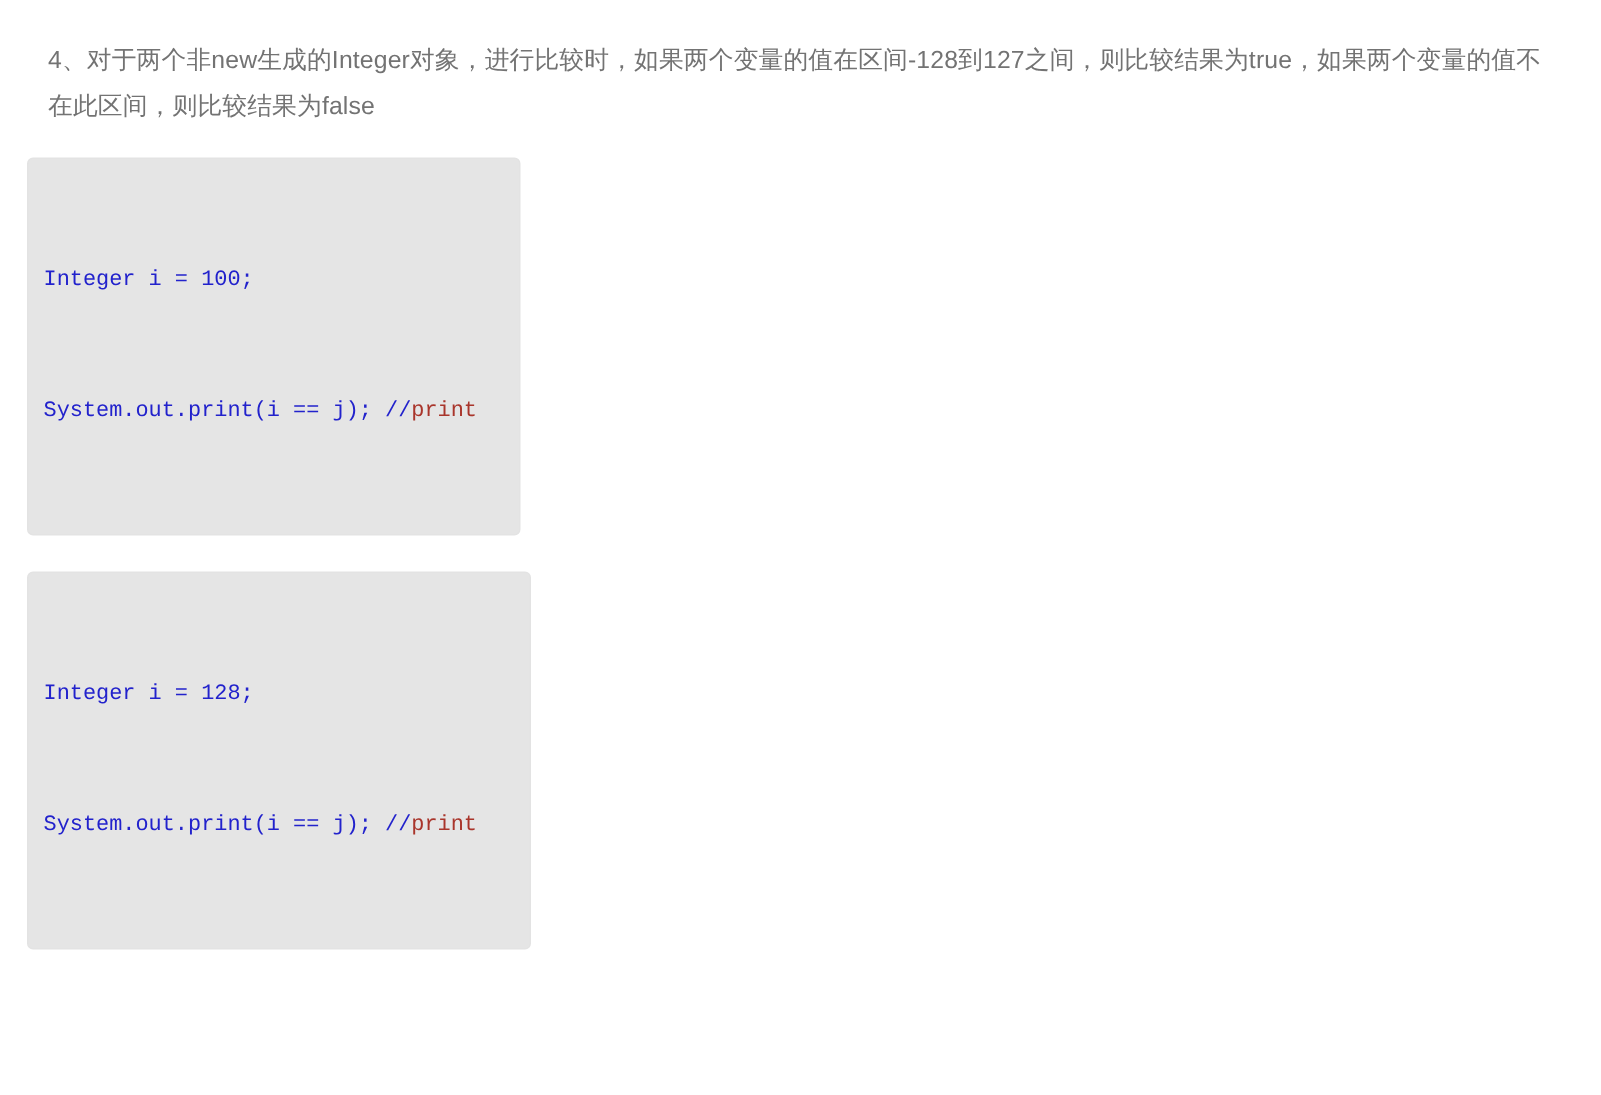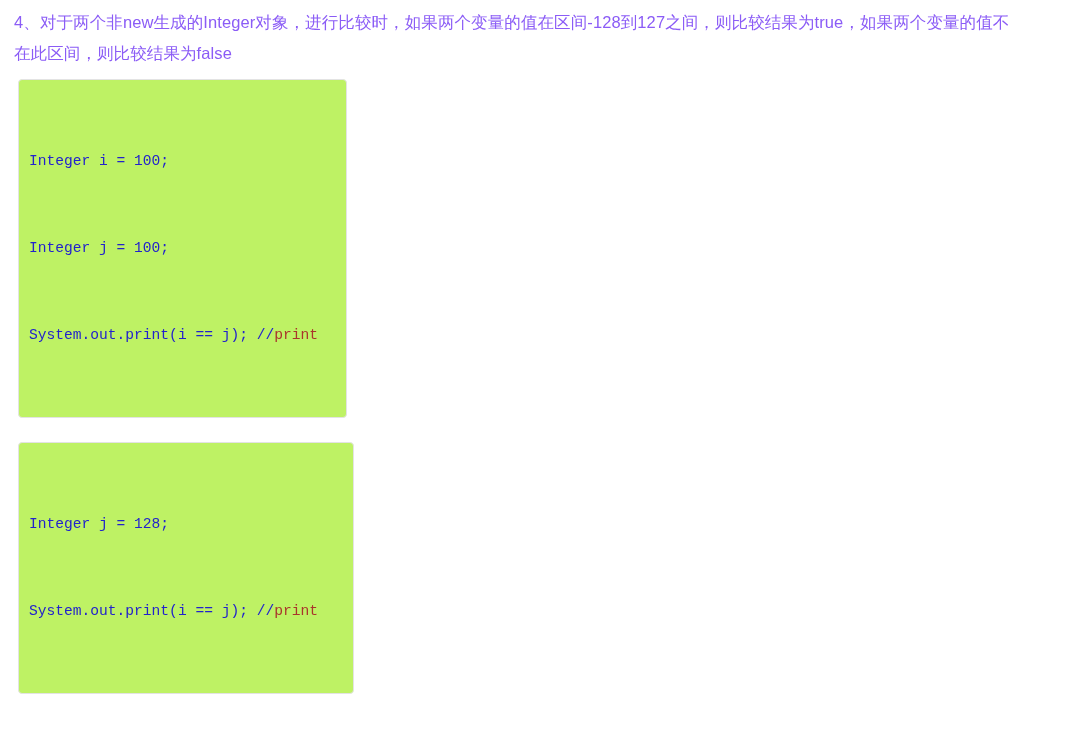--- a/index.html
+++ b/index.html
@@ -17,33 +17,33 @@
 
   .page {
     padding: 0 14px;
     box-sizing: border-box;
   }
 
   
   .para {
     font-size: 16.5px;
     line-height: 31px;
-    color: #8b5cf6;
-    margin: 0;
+    color: #737373;
+    margin: 18px;
     letter-spacing: 0.1px;
     word-break: break-word;
   }
   .para-intro {
     padding-top: 7px;
     width: 1000px;
   }
 
   
   .code-block {
-    background: #bef264;
+    background: #e5e5e5;
     border: 1px solid #e3e3e3;
     border-radius: 4px;
     box-sizing: border-box;
     padding: 9px 12px 9px 10px;
     font-family: "Liberation Mono", "DejaVu Sans Mono", monospace;
     font-size: 14.6px;
     line-height: 29px;
     color: #2222cc;
     white-space: pre;
     overflow: hidden;
@@ -59,22 +59,21 @@
 </style>
 </head>
 <body>
 
 <div class="page">
 
   <p class="para para-intro">4、对于两个非new生成的Integer对象，进行比较时，如果两个变量的值在区间-128到127之间，则比较结果为true，如果两个变量的值不在此区间，则比较结果为false</p>
 
   <div class="code-block cb-1">
     <span class="code-line"><span class="tok-code">Integer i = 100;</span></span>
-    <span class="code-line"><span class="tok-code">Integer j = 100;</span></span>
     <span class="code-line"><span class="tok-code">System.out.print(i == j); </span><span class="tok-comment">//</span><span class="tok-lit">print</span></span>
   </div>
 
   <div class="code-block cb-2">
-    <span class="code-line"><span class="tok-code">Integer j = 128;</span></span>
+    <span class="code-line"><span class="tok-code">Integer i = 128;</span></span>
     <span class="code-line"><span class="tok-code">System.out.print(i == j); </span><span class="tok-comment">//</span><span class="tok-lit">print</span></span>
   </div>
 
 </div>
 
 </body></html>

